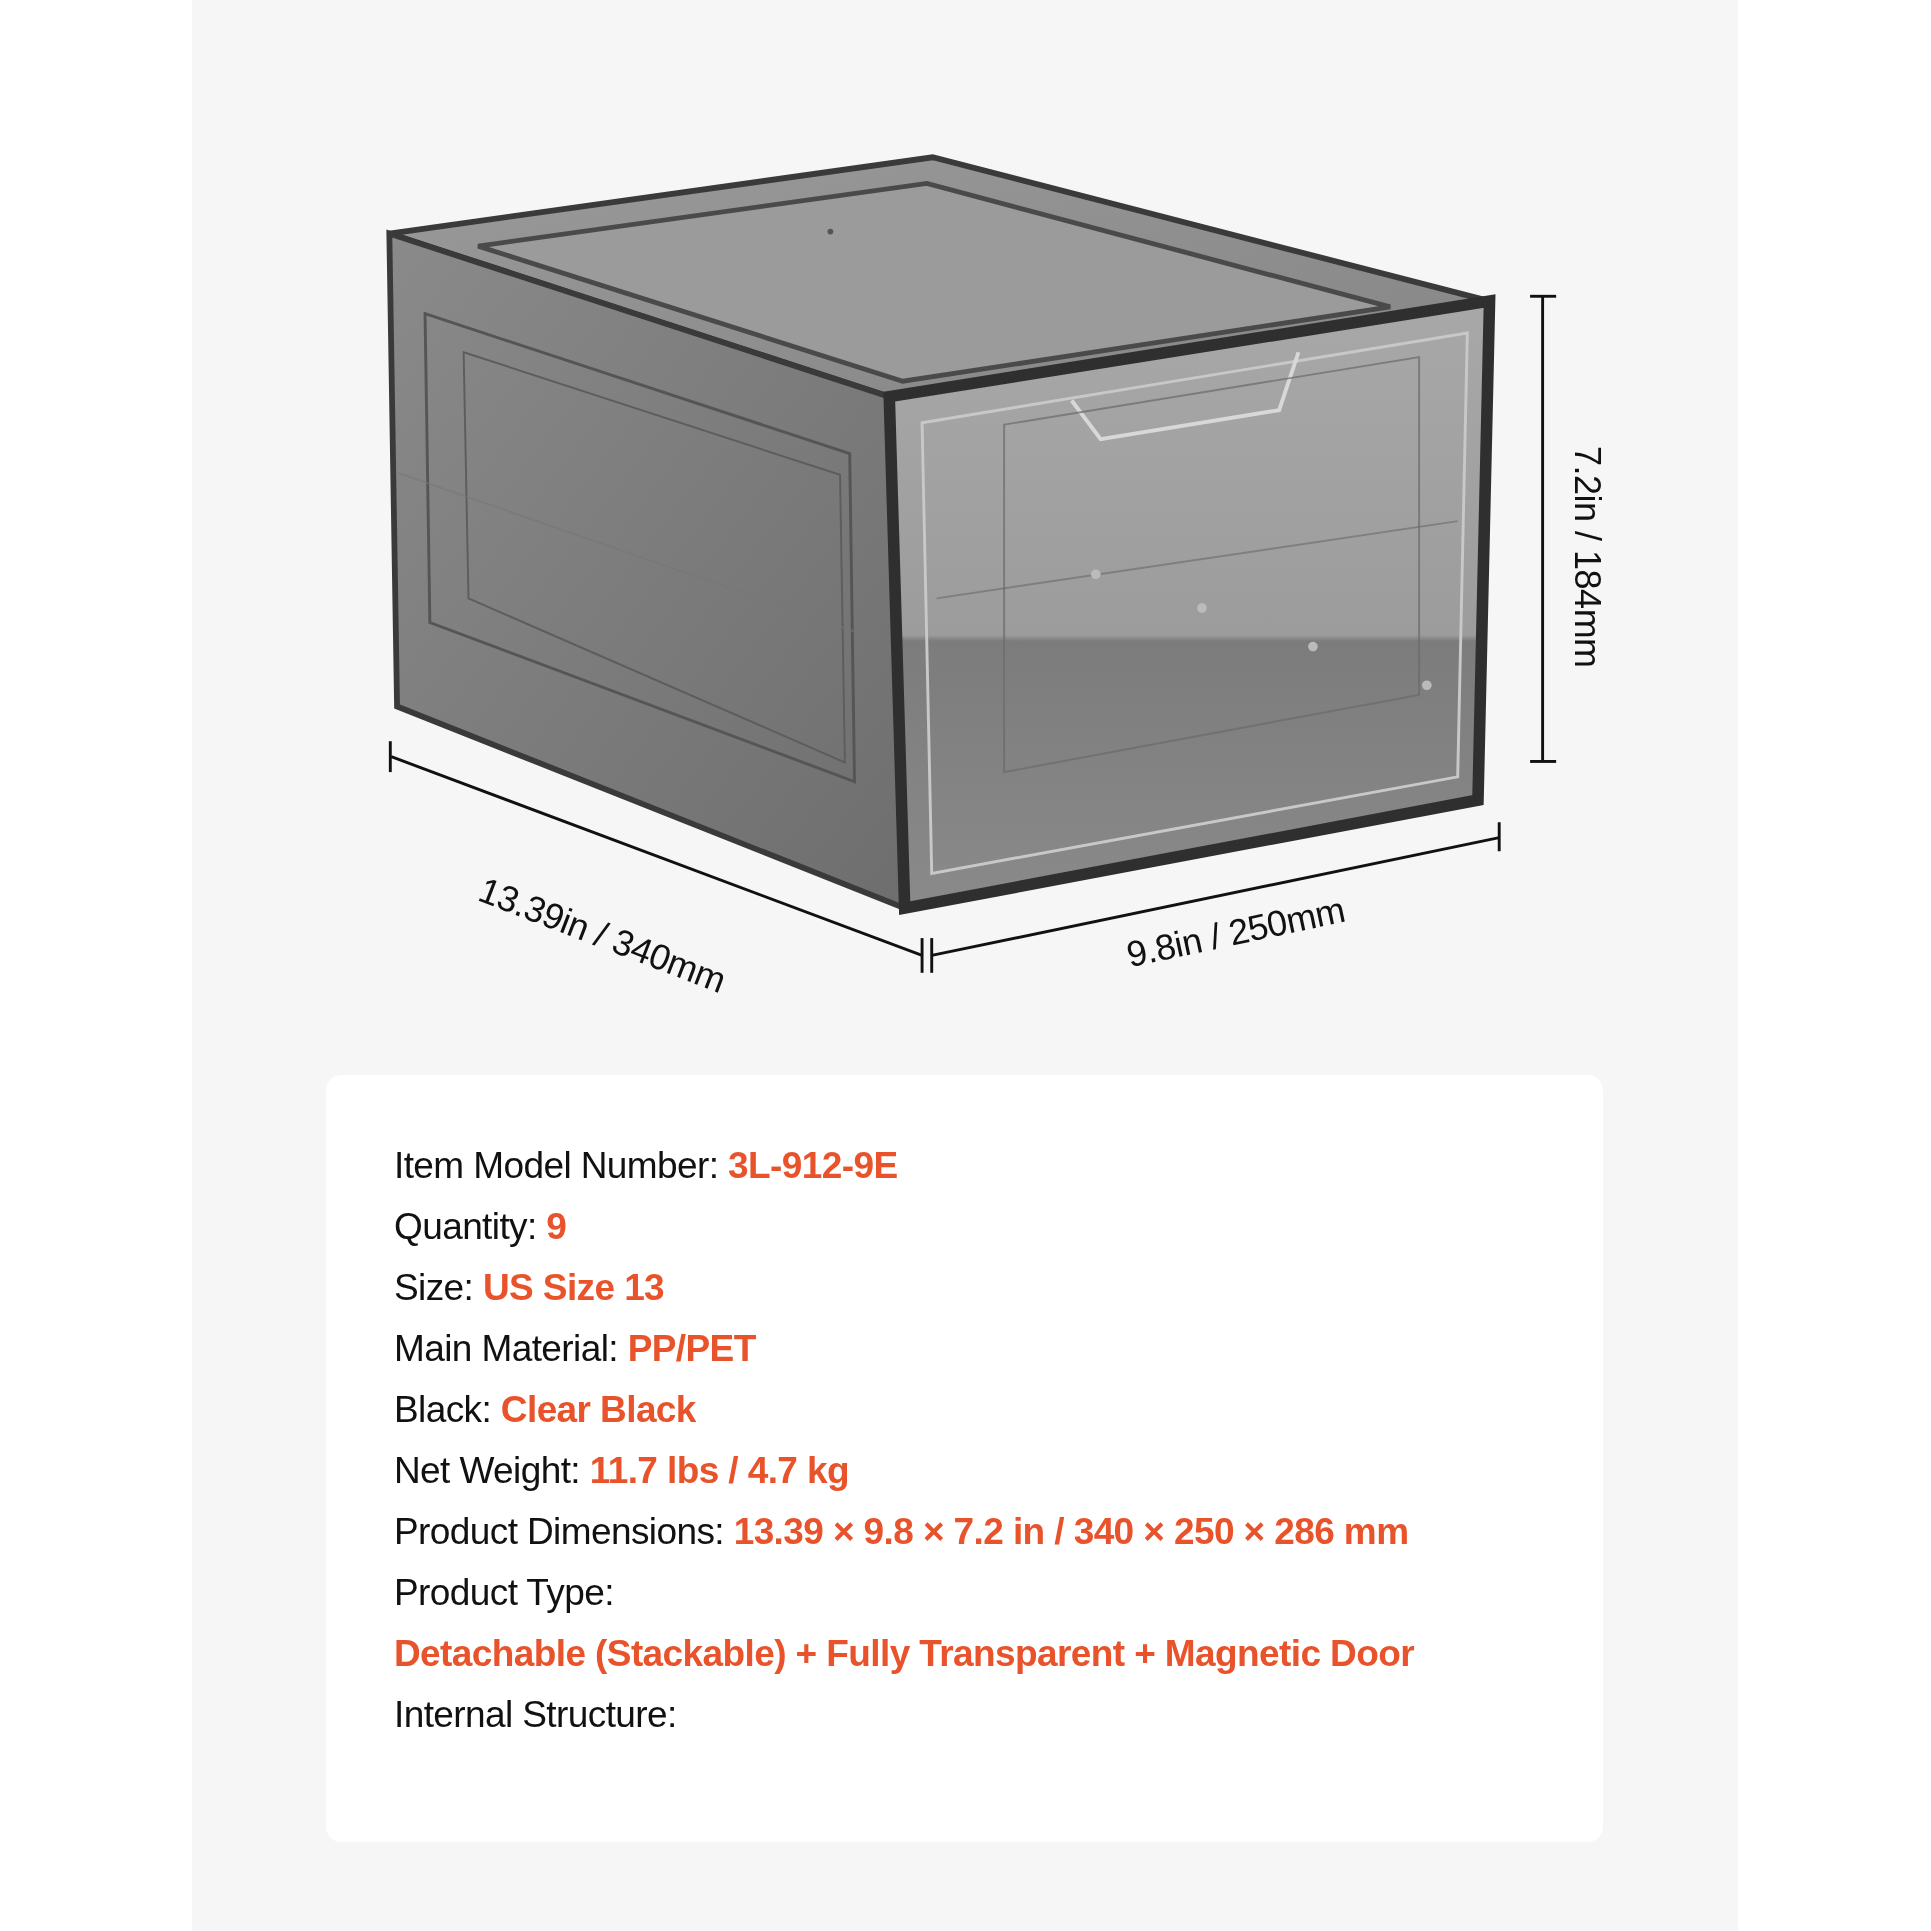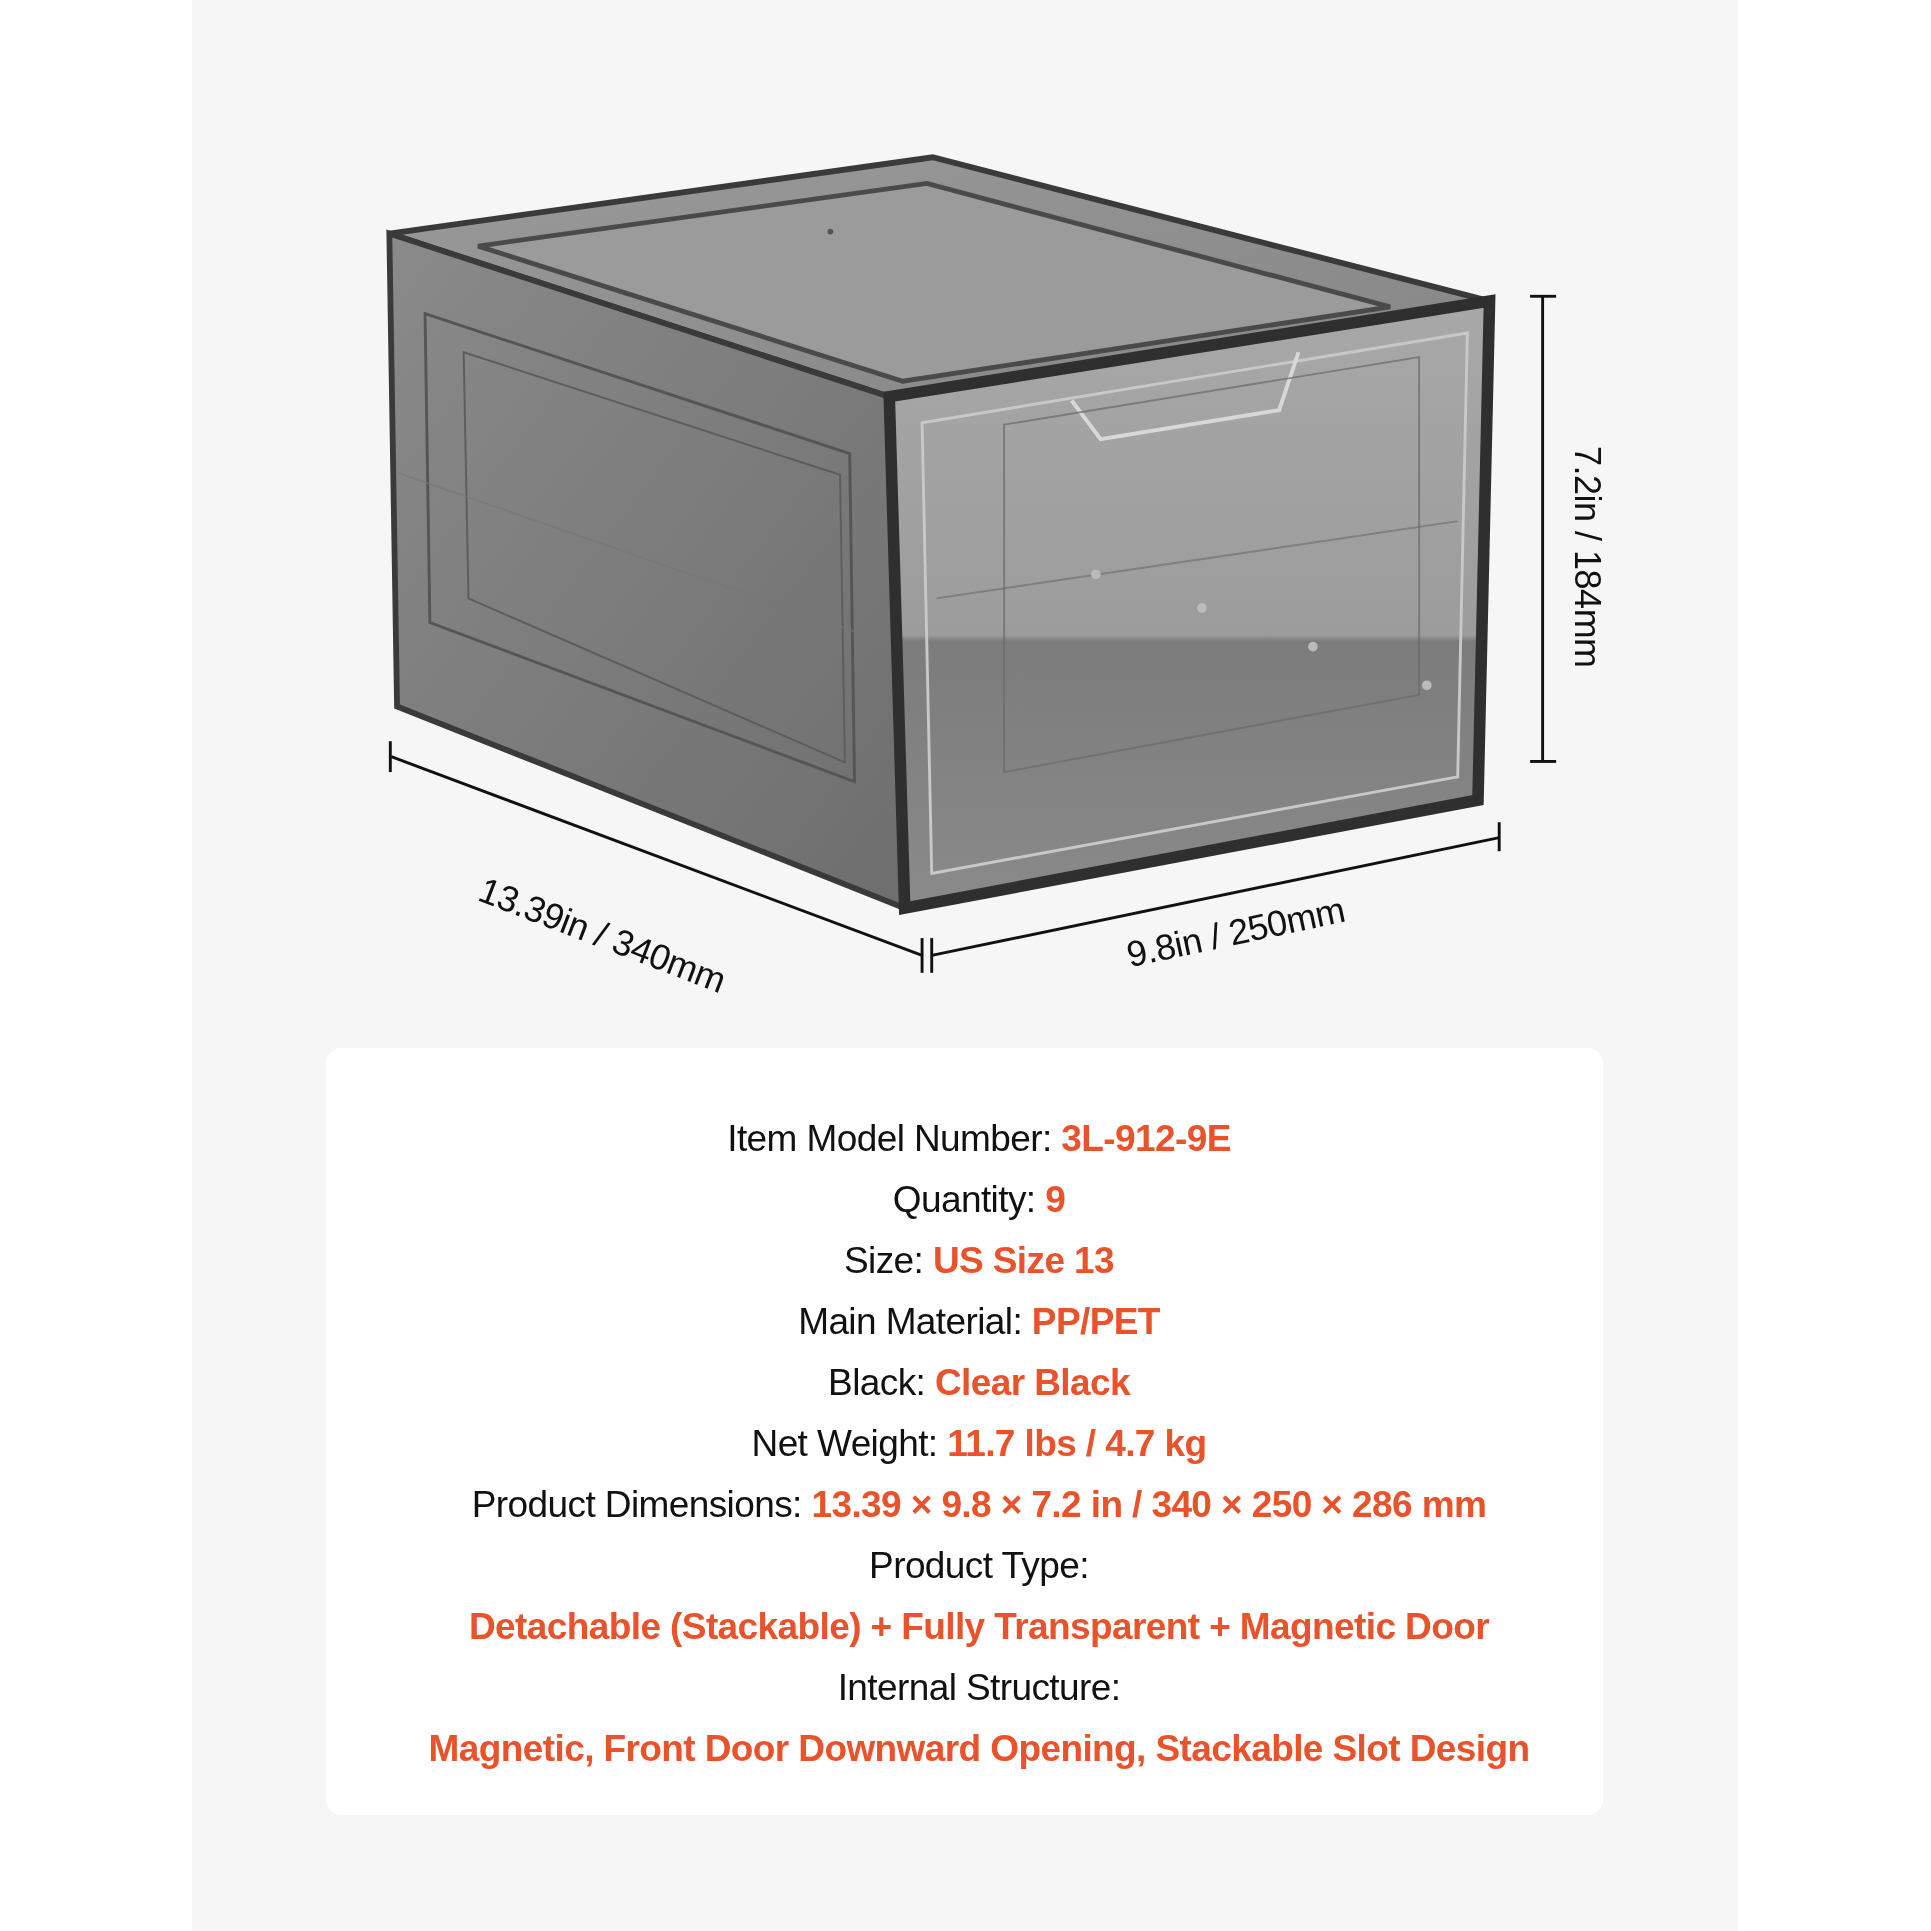--- a/index.html
+++ b/index.html
@@ -1,22 +1,22 @@
 <!DOCTYPE html>
 <html><head>
 <meta charset="utf-8">
 <style>
   html, body { margin:0; padding:0; }
   body { width:1931px; height:1931px; background:#ffffff; position:relative; overflow:hidden;
          font-family:"Liberation Sans", "DejaVu Sans", sans-serif; }
   .panel { position:absolute; left:192px; top:0; width:1546px; height:1931px; background:#f6f6f6; }
   .illustration { position:absolute; left:0; top:0; width:1931px; height:1023px; }
   .dim-label { position:absolute; font-size:36px; color:#111; white-space:nowrap; letter-spacing:-0.5px; }
-  .card { position:absolute; left:326px; top:1048px; width:1277px; height:767px; background:#ffffff;
-          border-radius:15.4px;text-align:center; }
+  .card { position:absolute; left:326px; top:1075px; width:1277px; height:767px; background:#ffffff;
+          border-radius:15.4px; }
   .spec-list { position:absolute; left:68px; top:60px; right:39px; }
   .spec-line { height:61px; line-height:61px; font-size:37px; white-space:nowrap; letter-spacing:-0.6px; }
   .lbl { color:#111111; }
   .val { color:#e8532b; font-weight:bold; }
 </style>
 </head>
 <body>
 
 <div class="panel"></div>
 
@@ -105,18 +105,15 @@
     </div>
     <div class="spec-line">
       <span class="lbl">Product Type:</span><span class="val"></span>
     </div>
     <div class="spec-line">
       <span class="lbl"></span><span class="val">Detachable (Stackable) + Fully Transparent + Magnetic Door</span>
     </div>
     <div class="spec-line">
       <span class="lbl">Internal Structure:</span><span class="val"></span>
     </div>
-    <div class="spec-line">
-      <span class="lbl"></span><span class="val">Magnetic, Front Door Downward Opening, Stackable Slot Design</span>
-    </div>
   </div>
 </div>
 
 
 </body></html>

